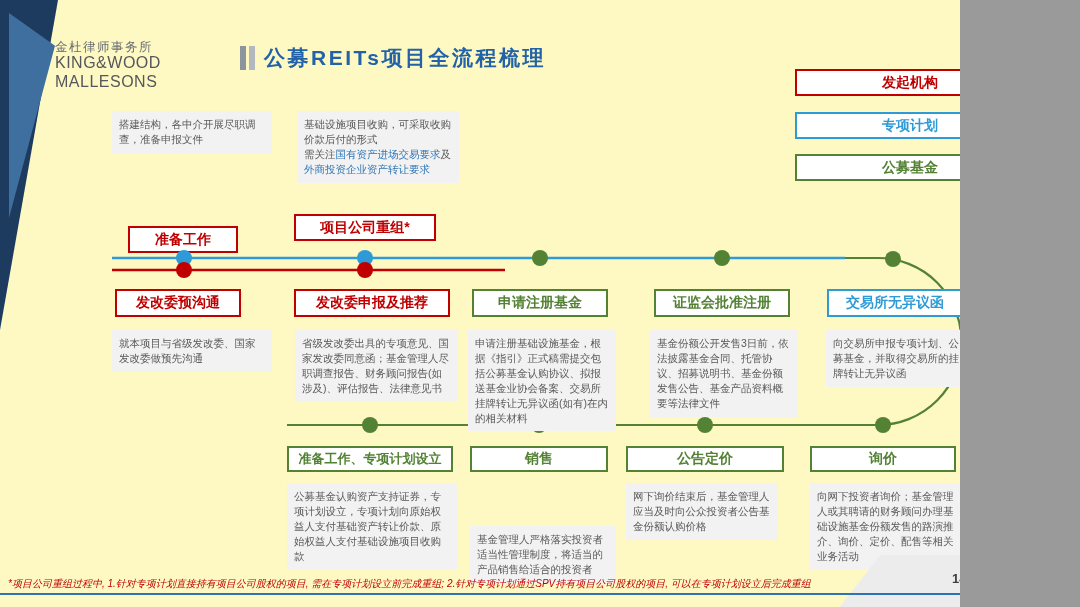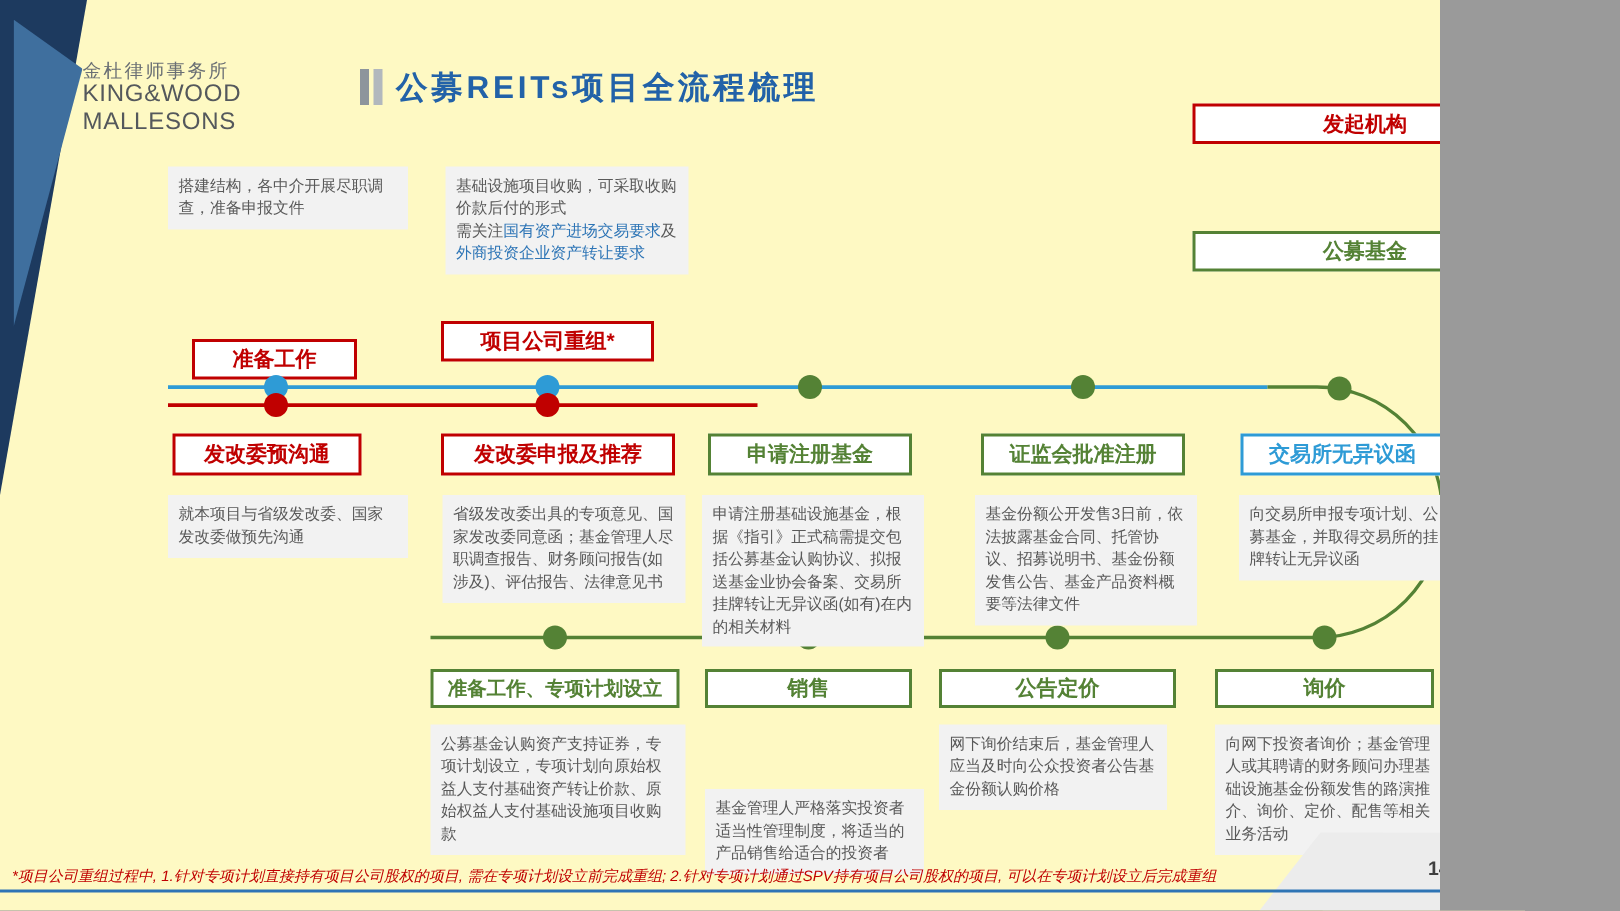--- a/index.html
+++ b/index.html
@@ -60,20 +60,23 @@
   <div class="title-wrap">
     <span class="title-bars">
         <i></i>
         <i></i>
       </span>
     <span class="page-title">公募REITs项目全流程梳理</span>
   </div>
 
   <div class="legend-box red-style" style="top:69px;">
     <span>发起机构</span>
+  </div>
+  <div class="legend-box blue-style" style="top:112px;">
+    <span>专项计划</span>
   </div>
   <div class="legend-box green-style" style="top:154px;">
     <span>公募基金</span>
   </div>
 
   <div class="note" style="left:112px;top:111px;width:160px;">
     <span>搭建结构，各中介开展尽职调查，准备申报文件</span>
   </div>
   <div class="note" style="left:297px;top:111px;width:162px;">
     <span>基础设施项目收购，可采取收购价款后付的形式</span><br>

